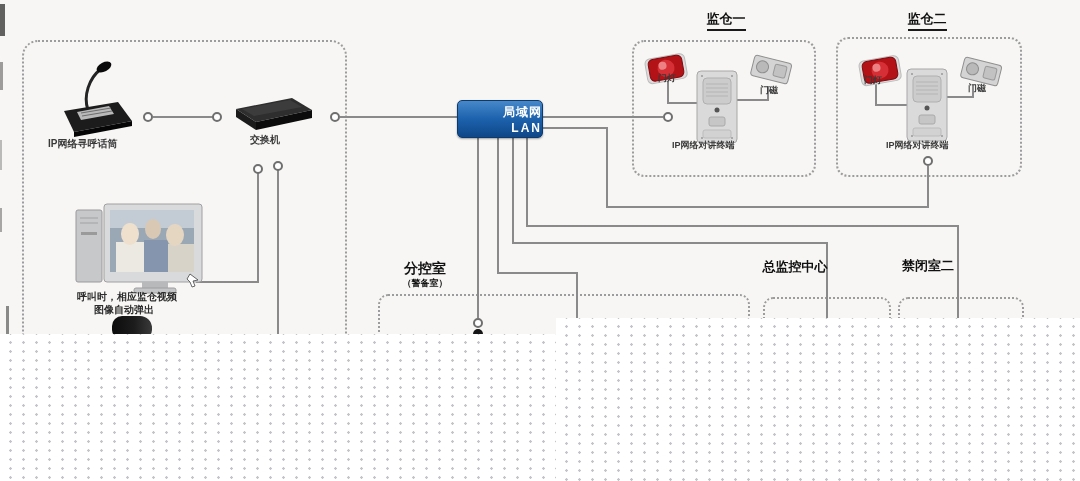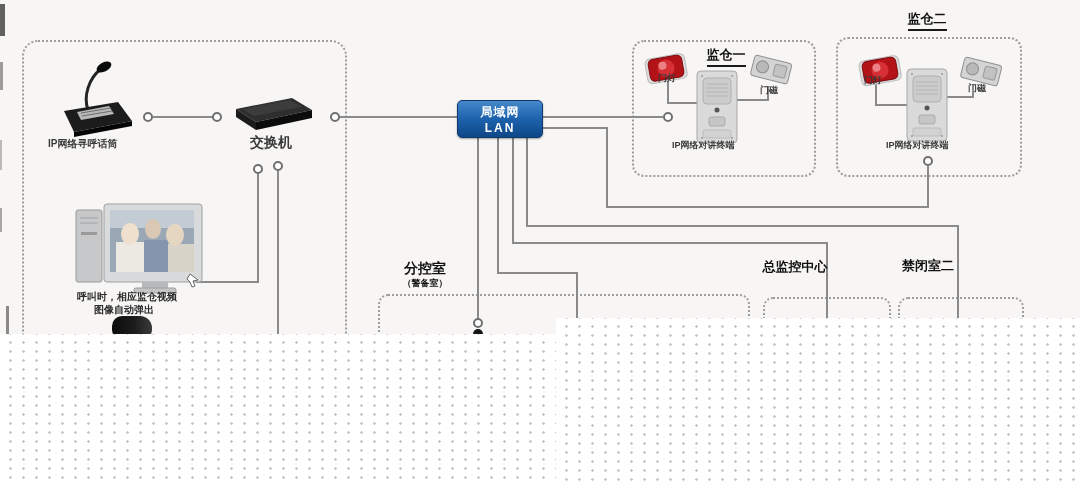--- a/index.html
+++ b/index.html
@@ -15,21 +15,21 @@
   .dashed-box{position:absolute;border:2px dotted #9c9c9c;z-index:1;}
   .no-bottom{border-bottom:none;}
   .title{position:absolute;font-weight:bold;color:#111;text-align:center;z-index:4;}
   .underlined{border-bottom:2px solid #1a1a1a;padding-bottom:1px;}
   .lbl{position:absolute;font-weight:bold;color:#3a3a3a;text-align:left;z-index:4;line-height:1.15;}
   .caption{position:absolute;font-weight:bold;color:#2d2d2d;z-index:4;}
   .lanbox{
     position:absolute;left:457px;top:100px;width:84px;height:36px;z-index:3;
     background:linear-gradient(180deg,#4788c9 0%,#1d63ae 48%,#0f4788 100%);
     border:1px solid #0c3a6e;border-radius:5px;
-    color:#fff;font-weight:bold;text-align:center;
+    color:#fff;font-weight:bold;text-align:right;
     display:flex;flex-direction:column;justify-content:center;
     box-shadow:0 1px 2px rgba(0,0,0,.35);
   }
   .lanbox .l1{font-size:12px;letter-spacing:1px;}
   .lanbox .l2{font-size:12px;letter-spacing:2px;}
   .dev{position:absolute;z-index:2;}
   .dots{
     position:absolute;z-index:6;background-color:#ffffff;
     background-image:radial-gradient(circle,#c5c5c9 1px,rgba(255,255,255,0) 1.5px);
     background-size:13px 9px;background-position:4px 4px;
@@ -44,21 +44,21 @@
 
 <div id="canvas">
 
   <div class="dashed-box no-bottom" style="left:22px;top:40px;width:321px;height:300px;border-radius:16px 16px 0 0;"></div>
   <div class="dashed-box" style="left:632px;top:40px;width:180px;height:133px;border-radius:12px;"></div>
   <div class="dashed-box" style="left:836px;top:37px;width:182px;height:136px;border-radius:12px;"></div>
   <div class="dashed-box no-bottom" style="left:378px;top:294px;width:368px;height:46px;border-radius:10px 10px 0 0;"></div>
   <div class="dashed-box no-bottom" style="left:763px;top:297px;width:124px;height:40px;border-radius:10px 10px 0 0;"></div>
   <div class="dashed-box no-bottom" style="left:898px;top:297px;width:122px;height:40px;border-radius:10px 10px 0 0;"></div>
 
-  <div class="title" style="left:688px;top:10px;width:76px;font-size:13px;margin-top:36px;"><span class="underlined" style="display:inline-block;">监仓一</span></div>
+  <div class="title" style="left:688px;top:10px;width:76px;font-size:13px;"><span class="underlined" style="display:inline-block;">监仓一</span></div>
   <div class="title" style="left:889px;top:10px;width:76px;font-size:13px;"><span class="underlined" style="display:inline-block;">监仓二</span></div>
   <div class="title" style="left:390px;top:260px;width:70px;font-size:14px;">分控室</div>
   <div class="title" style="left:382px;top:277px;width:86px;font-size:9px;">（警备室）</div>
   <div class="title" style="left:760px;top:258px;width:70px;font-size:13px;">总监控中心</div>
   <div class="title" style="left:893px;top:257px;width:70px;font-size:13px;">禁闭室二</div>
 
   <div class="lanbox">
     <div class="l1">局域网</div>
     <div class="l2">LAN</div>
   </div>
@@ -197,21 +197,21 @@
     <g transform="rotate(14 23 18)">
       <rect x="4" y="7" width="38" height="21" rx="3" fill="#d4d4d4" stroke="#8f8f8f"></rect>
       <circle cx="14" cy="17" r="6" fill="#b9b9b9" stroke="#8f8f8f"></circle>
       <rect x="26" y="11" width="12" height="12" rx="2" fill="#c2c2c2" stroke="#9a9a9a"></rect>
     </g>
   </svg>
 
   <div class="blob"></div>
 
   <div class="lbl" style="left:48px;top:138px;width:112px;font-size:10px;">IP网络寻呼话筒</div>
-  <div class="lbl" style="left:250px;top:134px;width:64px;font-size:14px;">交换机</div>
+  <div class="lbl" style="left:250px;top:134px;width:64px;font-size:10px;">交换机</div>
   <div class="caption" style="left:77px;top:290px;font-size:10px;">呼叫时，相应监仓视频</div>
   <div class="caption" style="left:94px;top:303px;font-size:10px;">图像自动弹出</div>
 
   <div class="lbl" style="left:658px;top:73px;width:32px;font-size:9px;">门灯</div>
   <div class="lbl" style="left:760px;top:85px;width:32px;font-size:9px;">门磁</div>
   <div class="lbl" style="left:672px;top:140px;width:92px;font-size:9px;">IP网络对讲终端</div>
 
   <div class="lbl" style="left:864px;top:75px;width:32px;font-size:9px;">门灯</div>
   <div class="lbl" style="left:968px;top:83px;width:32px;font-size:9px;">门磁</div>
   <div class="lbl" style="left:886px;top:140px;width:92px;font-size:9px;">IP网络对讲终端</div>

